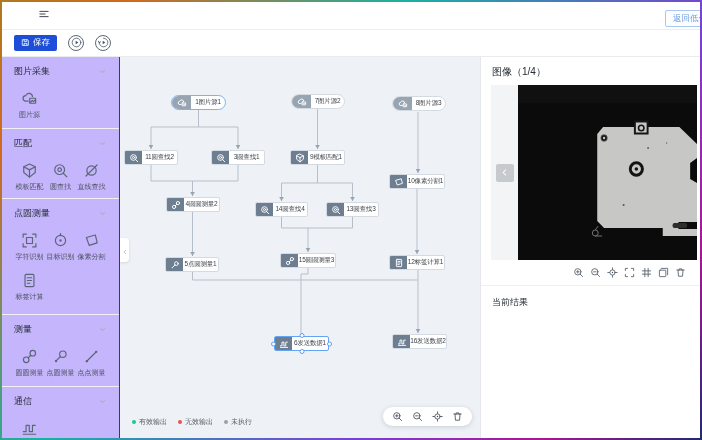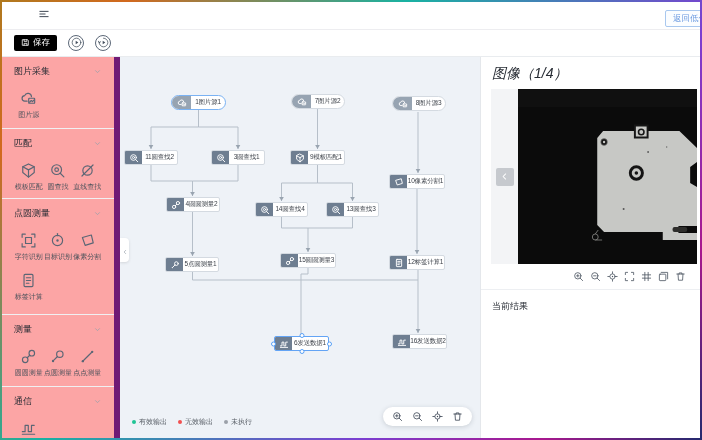--- a/index.html
+++ b/index.html
@@ -7,26 +7,26 @@
   *{box-sizing:border-box;}
   button{font-family:inherit;cursor:pointer;}
   .frame{position:absolute;inset:0;background:linear-gradient(130deg,#b0791f 0%,#d2691e 12%,#19b2a2 38%,#7b3fd1 68%,#a8188e 85%,#232a6e 100%);}
   .app{position:absolute;inset:2px;background:#fff;display:flex;flex-direction:column;overflow:hidden;}
 
   .topbar{height:28px;flex:none;border-bottom:1px solid #ededf0;position:relative;display:flex;align-items:center;}
   .menu-btn{margin-left:34px;color:#3c4450;background:none;border:none;padding:2px;display:flex;}
   .back-btn{position:absolute;left:663px;top:8px;height:17px;line-height:15px;padding:0 7px;font-size:8.5px;color:#6d9be0;border:1px solid #a9c8ef;border-radius:2px;background:#fbfdff;white-space:nowrap;}
 
   .toolbar{height:27px;flex:none;border-bottom:1px solid #e9ecef;display:flex;align-items:center;padding-left:12px;gap:11px;}
-  .save-btn{height:16px;display:flex;align-items:center;gap:3px;background:#000000;color:#fff;font-size:8.5px;padding:0 7px;border-radius:2px;border:none;}
+  .save-btn{height:16px;display:flex;align-items:center;gap:3px;background:#1d4ed8;color:#fff;font-size:8.5px;padding:0 7px;border-radius:2px;border:none;}
   .circle-btn{width:16px;height:16px;border-radius:50%;border:1px solid #5c6878;color:#434e5c;display:flex;align-items:center;justify-content:center;background:#fff;padding:0;}
 
   .main{flex:1;display:flex;min-height:0;}
 
-  .sidebar{width:118px;flex:none;border-right:6px solid #701a75;background:#fca5a5;overflow:hidden;}
+  .sidebar{width:118px;flex:none;border-right:1px solid #701a75;background:#c4b5fd;overflow:hidden;}
   .section{padding:8px 12px 0;border-bottom:1px solid #f0f0f2;}
   .section:last-child{border-bottom:none;}
   .sec-head{display:flex;justify-content:space-between;align-items:center;}
   .sec-title{font-size:9px;color:#262b33;}
   .sec-head svg{color:#9aa1ab;}
   .sec-items{display:flex;flex-wrap:wrap;margin-top:12px;row-gap:10px;}
   .tool-item{width:33.3%;display:flex;flex-direction:column;align-items:center;gap:3px;color:#5b6675;}
   .tool-label{font-size:7px;color:#4c525b;white-space:nowrap;}
 
   .canvas{flex:1;position:relative;background:#eef2f7;overflow:hidden;}
@@ -44,21 +44,21 @@
   .h-l{left:-4px;top:50%;transform:translateY(-50%);}
   .h-r{right:-4px;top:50%;transform:translateY(-50%);}
   .collapse-tab{position:absolute;left:0;top:181px;width:9px;height:24px;background:#fff;border:none;border-radius:0 4px 4px 0;box-shadow:0 1px 3px rgba(0,0,0,.12);display:flex;align-items:center;justify-content:center;color:#a7adb5;padding:0;}
   .legend{position:absolute;left:12px;bottom:11px;display:flex;gap:11px;align-items:center;font-size:7px;color:#555b63;}
   .legend-item{display:flex;align-items:center;}
   .legend .dot{width:4px;height:4px;border-radius:50%;display:inline-block;margin-right:3px;}
   .canvas-zoombar{position:absolute;right:8px;bottom:12px;height:19px;background:#fff;border-radius:10px;box-shadow:0 1px 5px rgba(31,45,61,.18);display:flex;align-items:center;gap:9px;padding:0 9px;color:#3f4957;}
   .icon-btn{background:none;border:none;padding:0;display:flex;align-items:center;color:inherit;}
 
   .rpanel{width:220px;flex:none;border-left:1px solid #e4e7eb;background:#fff;display:flex;flex-direction:column;}
-  .rp-header{font-size:14px;color:#262b33;padding:8px 0 6px 11px;font-style:italic;}
+  .rp-header{font-size:10px;color:#262b33;padding:8px 0 6px 11px;}
   .viewer{display:flex;height:175px;margin-left:10px;margin-right:3px;}
   .viewer-strip{width:27px;flex:none;background:#f3f4f6;display:flex;align-items:center;justify-content:center;}
   .nav-btn{width:18px;height:18px;background:#c6c9ce;border-radius:2px;color:#fff;display:flex;align-items:center;justify-content:center;border:none;padding:0;}
   .viewer-img{flex:1;min-width:0;}
   .viewer-img svg{display:block;width:100%;height:100%;}
   .viewer-tools{display:flex;justify-content:flex-end;gap:6px;padding-right:14px;margin-top:7px;color:#4e5763;}
   .rp-divider{border-bottom:1px solid #edeff2;margin-top:7px;}
   .results-header{font-size:9px;color:#262b33;padding:10px 11px;}
 </style>
 </head>

